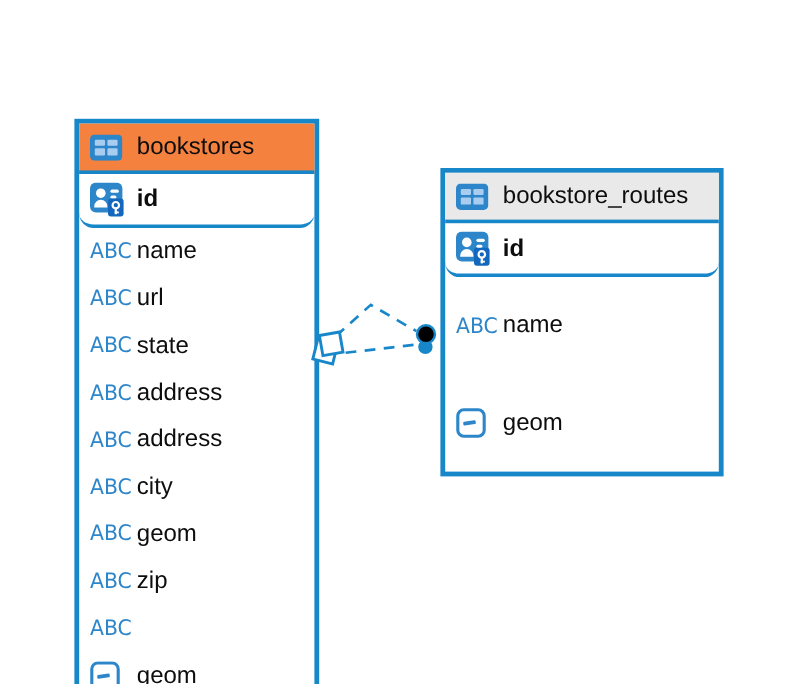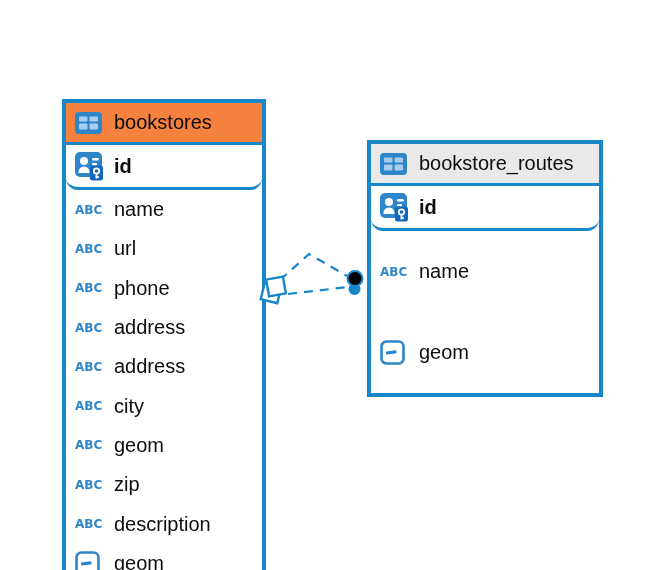--- a/index.html
+++ b/index.html
@@ -38,22 +38,22 @@
   }
   .row.pk{
     flex:0 0 45px; font-weight:700;
     border-bottom:3px solid var(--accent-blue);
   }
   .ic{
     width:30px; flex:0 0 30px; display:flex; align-items:center;
     justify-content:flex-start;
   }
   .abc{
-    font-family:"DejaVu Sans", sans-serif; font-weight:700;
-    font-size:12px; letter-spacing:0px; color:var(--icon-blue);
+    font-family:"DejaVu Sans", sans-serif; font-weight:400;
+    font-size:17px; letter-spacing:0px; color:var(--icon-blue);
     transform:scaleY(1.05);
   }
   #relations{ position:absolute; left:0; top:0; pointer-events:none; }
 </style>
 </head>
 <body>
 
 <div id="canvas">
 
   <div class="table" style="left:62px; top:60px; width:204px; height:488px;margin-top:39px;">
@@ -95,21 +95,21 @@
         <div class="row">
           <span class="ic">
             <span class="abc">ABC</span>
           </span>
           <span class="lbl">url</span>
         </div>
         <div class="row">
           <span class="ic">
             <span class="abc">ABC</span>
           </span>
-          <span class="lbl">phone</span>
+          <span class="lbl">state</span>
         </div>
         <div class="row">
           <span class="ic">
             <span class="abc">ABC</span>
           </span>
           <span class="lbl">address</span>
         </div>
         <div class="row">
           <span class="ic">
             <span class="abc">ABC</span>
@@ -131,21 +131,20 @@
         <div class="row">
           <span class="ic">
             <span class="abc">ABC</span>
           </span>
           <span class="lbl">zip</span>
         </div>
         <div class="row">
           <span class="ic">
             <span class="abc">ABC</span>
           </span>
-          <span class="lbl">description</span>
         </div>
         <div class="row">
           <span class="ic">
             <svg width="25" height="25" viewBox="0 0 25 25">
               <rect x="1.5" y="1.5" width="22" height="22" rx="5" fill="#ffffff" stroke="var(--icon-blue)" stroke-width="2.6"></rect>
               <rect x="6" y="10.8" width="10.5" height="3.2" rx="1" fill="var(--icon-blue)" transform="rotate(-8 11.25 12.4)"></rect>
             </svg>
           </span>
           <span class="lbl">geom</span>
         </div>

